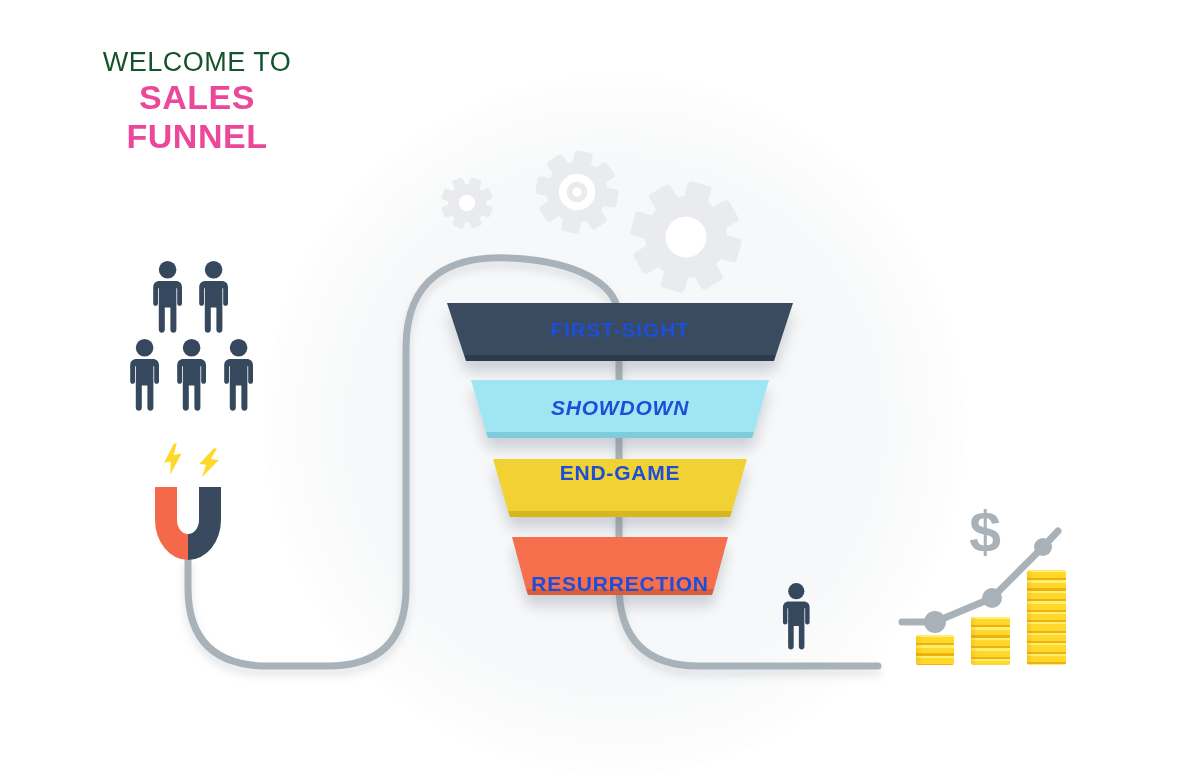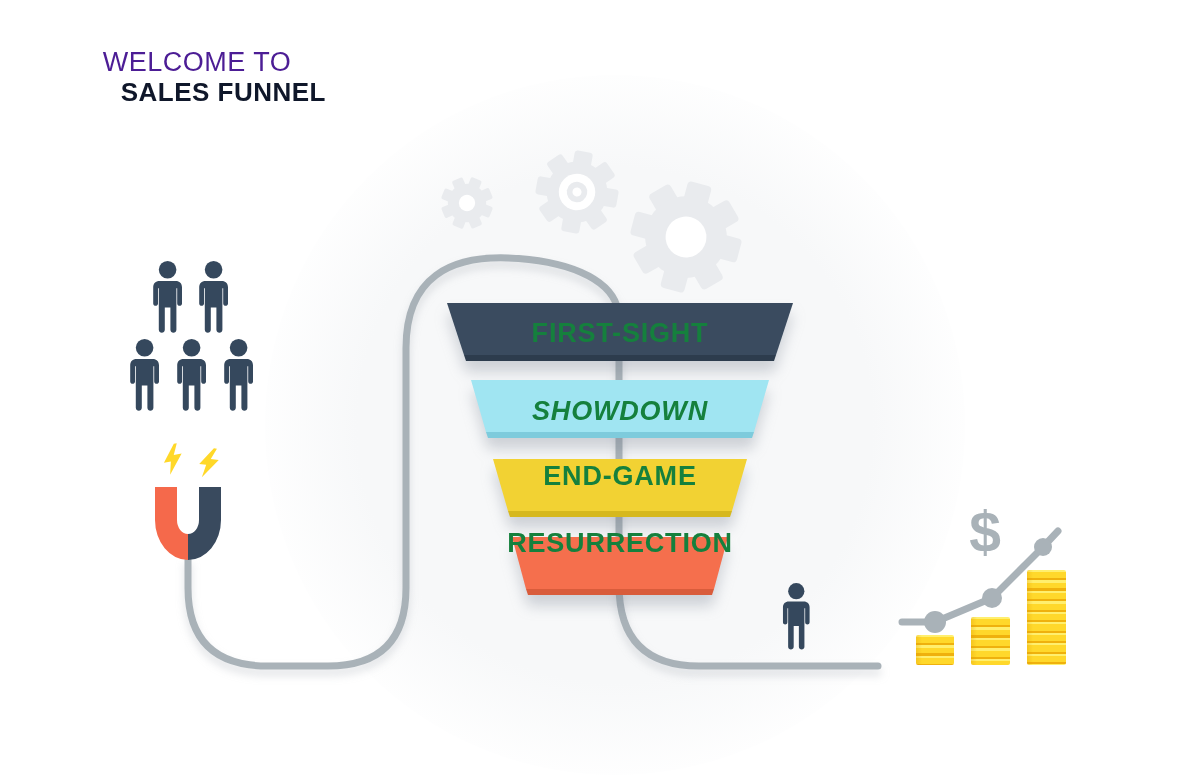--- a/index.html
+++ b/index.html
@@ -7,24 +7,24 @@
     width:1200px;height:783px;position:relative;overflow:hidden;background:#ffffff;
     font-family:"Liberation Sans", sans-serif;
   }
   .abs{position:absolute;}
   #bg-blob{
     left:265px;top:75px;width:700px;height:700px;border-radius:50%;
     background:radial-gradient(circle, #f7f8f9 0%, #f7f8f9 52%, rgba(247,248,249,0) 74%);
   }
   #scene{left:0;top:0;}
   #title-block{left:68px;top:46px;width:258px;text-align:center;color:#3b4d60;}
-  #title-line1{font-size:27px;font-weight:400;letter-spacing:0.5px;line-height:1.2;color:#4c1d95;}
-  #title-line2{font-size:26px;font-weight:700;letter-spacing:0.5px;line-height:1.15;color:#0f172a;text-align:right;}
+  #title-line1{font-size:27px;font-weight:400;letter-spacing:0.5px;line-height:1.2;color:#14532d;}
+  #title-line2{font-size:34px;font-weight:700;letter-spacing:0.5px;line-height:1.15;color:#ec4899;}
   .tier-label{
-    position:absolute;color:#15803d;font-weight:700;font-size:27px;letter-spacing:0.8px;
+    position:absolute;color:#1d4ed8;font-weight:700;font-size:21px;letter-spacing:0.8px;
     text-align:center;z-index:3;
   }
   #funnel-group{filter:drop-shadow(0 11px 7px rgba(110,120,135,0.30));}
   #bigpath{filter:drop-shadow(0 6px 4px rgba(130,140,150,0.25));}
   .coin-stack{
     position:absolute;z-index:2;border-radius:2px;
     background:
       linear-gradient(90deg, rgba(222,150,0,0.28) 0px, rgba(222,150,0,0) 6px),
       repeating-linear-gradient(180deg,
         #ffef6e 0px, #ffef6e 2px,
@@ -129,18 +129,18 @@
     <polyline points="902,622 935,622 992,598 1043,547 1058,531" fill="none" stroke-width="7" stroke-linecap="round" stroke-linejoin="round"></polyline>
     <circle cx="935" cy="622" r="11" stroke="none" fill="#a9b2b8"></circle>
     <circle cx="992" cy="598" r="10" stroke="none" fill="#a9b2b8"></circle>
     <circle cx="1043" cy="547" r="9" stroke="none" fill="#a9b2b8"></circle>
   </g>
 </svg>
 
 <div class="tier-label" style="left:460px;top:318px;width:320px;">FIRST-SIGHT</div>
 <div class="tier-label" style="left:470px;top:396px;width:300px;font-style:italic;">SHOWDOWN</div>
 <div class="tier-label" style="left:490px;top:461px;width:260px;">END-GAME</div>
-<div class="tier-label" style="left:505px;top:528px;width:230px;">RESURRECTION</div>
+<div class="tier-label" style="left:505px;top:572px;width:230px;">RESURRECTION</div>
 
 <div class="abs" id="dollar-sign">$</div>
 <div class="coin-stack" style="left:916px;top:635px;width:38px;height:30px;"></div>
 <div class="coin-stack" style="left:971px;top:617px;width:39px;height:48px;"></div>
 <div class="coin-stack" style="left:1027px;top:570px;width:39px;height:95px;"></div>
 
 </body></html>

